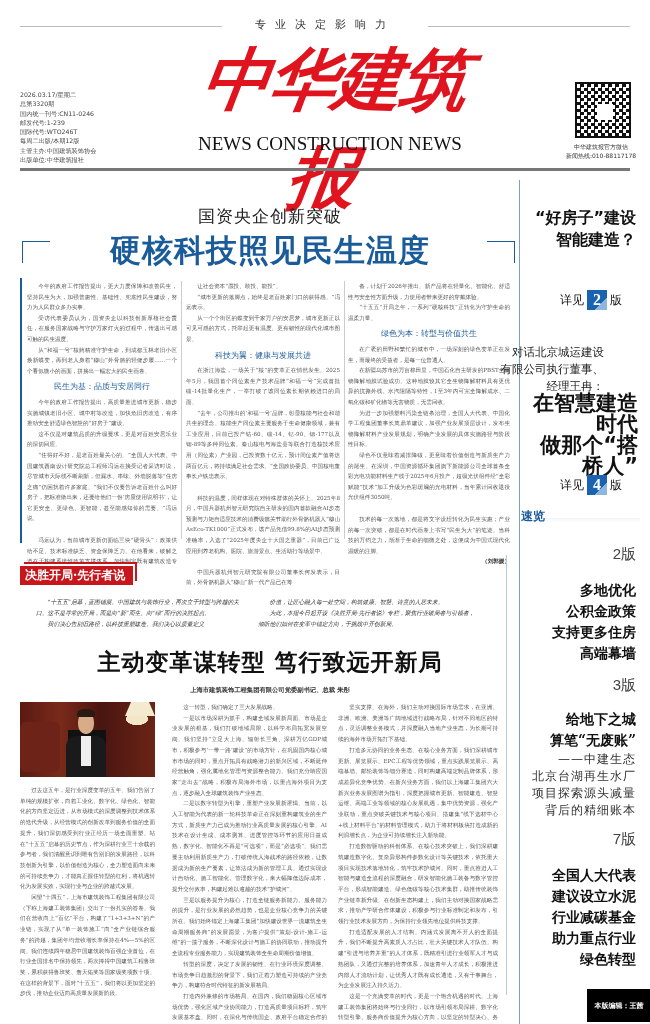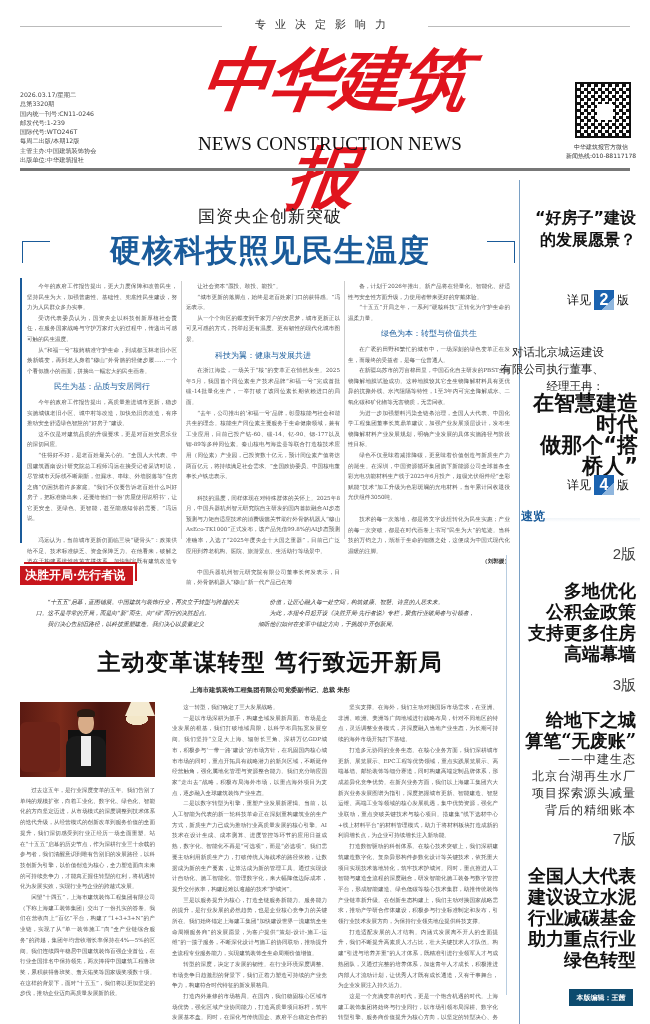--- a/index.html
+++ b/index.html
@@ -28,30 +28,30 @@
   .lead-frame{left:20px;top:278px;width:497px;height:265px;border-left:2px solid #1a5b9a}
   .col{font-size:5.6px;line-height:10.6px;color:#555;text-align:justify;text-indent:2em}
   .col p{margin:0}
   .subhead{font-family:"DejaVu Sans",sans-serif;font-weight:normal;font-size:8px;color:#1a5b9a;text-align:center;text-indent:0;margin:6px 0 4px}
   .byline-end{text-align:right;font-weight:bold;color:#333;text-indent:0}
   .vsep{width:1px;background:#ccc}
 
   
   .side-rule{left:519px;top:180px;width:1px;height:844px;background:#7aa0c4}
   .promo1{left:530px;top:207px;width:106px;text-align:right;font-family:"DejaVu Sans",sans-serif;font-weight:bold;font-size:16px;line-height:22px;color:#111}
-  .seever{font-family:Liberation Sans, sans-serif;font-size:12px;color:#111;display:flex;align-items:center;justify-content:center;gap:3px}
+  .seever{font-family:Liberation Serif, serif;font-size:12px;color:#111;display:flex;align-items:center;justify-content:flex-start;gap:3px}
   .pgbox{width:20px;height:20px;background:linear-gradient(135deg,#1b63b0 0 70%,#8fb6de 70%);color:#fff;font-weight:bold;font-size:16px;display:flex;align-items:center;justify-content:center}
   .promo2-kicker{left:496px;top:344px;width:108px;text-align:right;font-size:11.5px;line-height:17px;color:#222}
   .promo2-title{left:522px;top:393px;width:116px;text-align:right;font-family:"DejaVu Sans",sans-serif;font-weight:bold;font-size:21px;line-height:21px;color:#111}
   .sugan{left:521px;top:508px;font-family:"DejaVu Sans",sans-serif;font-weight:bold;font-size:12px;color:#1a5b9a}
   .sugan-line{left:545px;top:518px;width:95px;height:4px;background:linear-gradient(#f0f4f8,#fff)}
   .pgnum{font-family:Liberation Sans, sans-serif;font-size:15px;color:#444;text-align:right}
-  .brief{font-weight:bold;font-size:18px;line-height:21px;color:#111;text-align:right;font-family:"DejaVu Serif",serif}
+  .brief{font-weight:bold;font-size:14px;line-height:21px;color:#111;text-align:right;font-family:"DejaVu Serif",serif}
   .brief-sub{font-size:12px;line-height:17px;color:#333;text-align:right;letter-spacing:1px}
-  .editor{left:569px;top:989px;width:64px;height:17px;background:#0c4a6e;color:#fff;font-family:"DejaVu Sans",sans-serif;font-weight:bold;font-size:7px;display:flex;align-items:center;justify-content:center}
+  .editor{left:587px;top:989px;width:64px;height:33px;background:#000000;color:#fff;font-family:"DejaVu Sans",sans-serif;font-weight:bold;font-size:7px;display:flex;align-items:center;justify-content:center}
 
   
   .column-tag{left:20px;top:566px;height:19px;background:#c8161d;color:#fff;font-weight:bold;font-size:12px;padding:0 5px;line-height:19px;border-right:3px solid #c8161d;box-shadow:3px -3px 0 -1px #fff,4px -4px 0 0 #c8161d}
   .intro{font-size:5.8px;line-height:11px;color:#333;text-indent:2em;font-style:italic}
   .big-head{left:40px;top:647px;width:460px;text-align:center;font-family:"DejaVu Sans",sans-serif;font-weight:bold;font-size:23px;color:#111;letter-spacing:1px}
   .author{left:100px;top:686px;width:340px;text-align:center;font-family:"DejaVu Sans",sans-serif;font-weight:bold;font-size:6.3px;color:#333}
   .photo{left:20px;top:702px;width:135px;height:75px;background:
       radial-gradient(ellipse 12px 14px at 66px 22px,#d9b18f 60%,transparent 62%),
       linear-gradient(180deg,transparent 0 28px,#111 28px) 48px 0/38px 75px no-repeat,
       radial-gradient(ellipse 18px 10px at 117px 17px,#f3e7c8 60%,transparent 62%),
@@ -131,21 +131,21 @@
   <p>为进一步加强塑料污染全链条治理，全国人大代表、中国化学工程集团董事长莫鼎革建议，加强产业发展顶层设计，发布生物降解材料产业发展规划，明确产业发展的具体实施路径与阶段性目标。</p>
   <p style="height:64px;overflow:hidden">绿色不仅意味着减排降碳，更意味着价值创造与新质生产力的诞生。在深圳，中国资源循环集团旗下新能源公司全球首条全彩光电功能材料生产线于2025年6月投产，超级光伏组件经“全彩赋能”技术“加工升级为色彩斑斓的光电材料，当年累计回收退役光伏组件3050吨。</p>
   <p style="height:42px;overflow:hidden">技术的每一次落地，都是将文字设想转化为民生实惠；产业的每一次突破，都是在时代画卷上书写“民生为大”的笔迹。当科技的万钧之力，渐渐于生命的细微之处，这便成为中国式现代化温暖的注脚。</p>
   <p class="byline-end">（刘郭媛）</p>
 </div>
 
 <div class="abs side-rule"></div>
 
 <div class="abs promo1">
   <div>“好房子”建设</div>
-  <div>的发展愿景？</div>
+  <div>智能建造？</div>
 </div>
 <div class="abs seever" style="left:560px;top:290px;width:76px">
   <span>详见</span>
   <span class="pgbox">2</span>
   <span>版</span>
 </div>
 
 <div class="abs promo2-kicker">
   <div>对话北京城运建设</div>
   <div>有限公司执行董事、</div>

